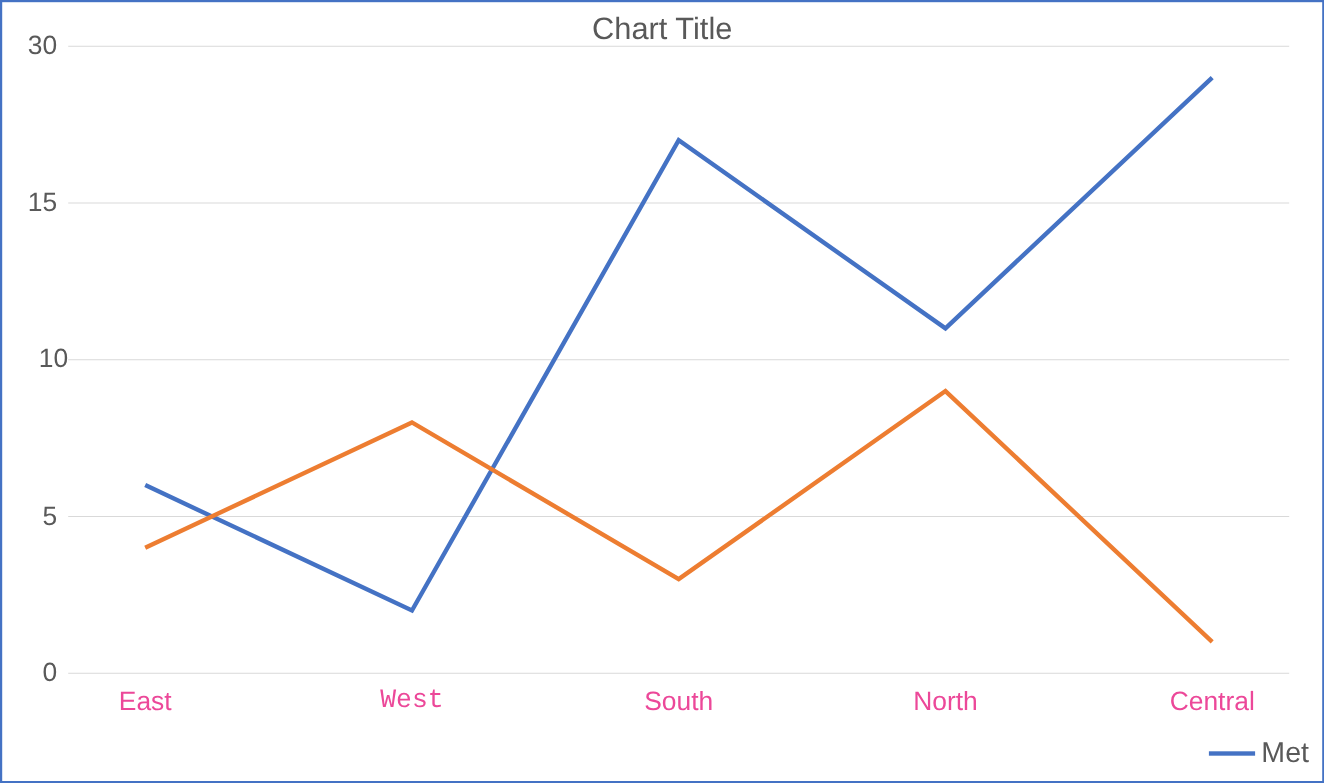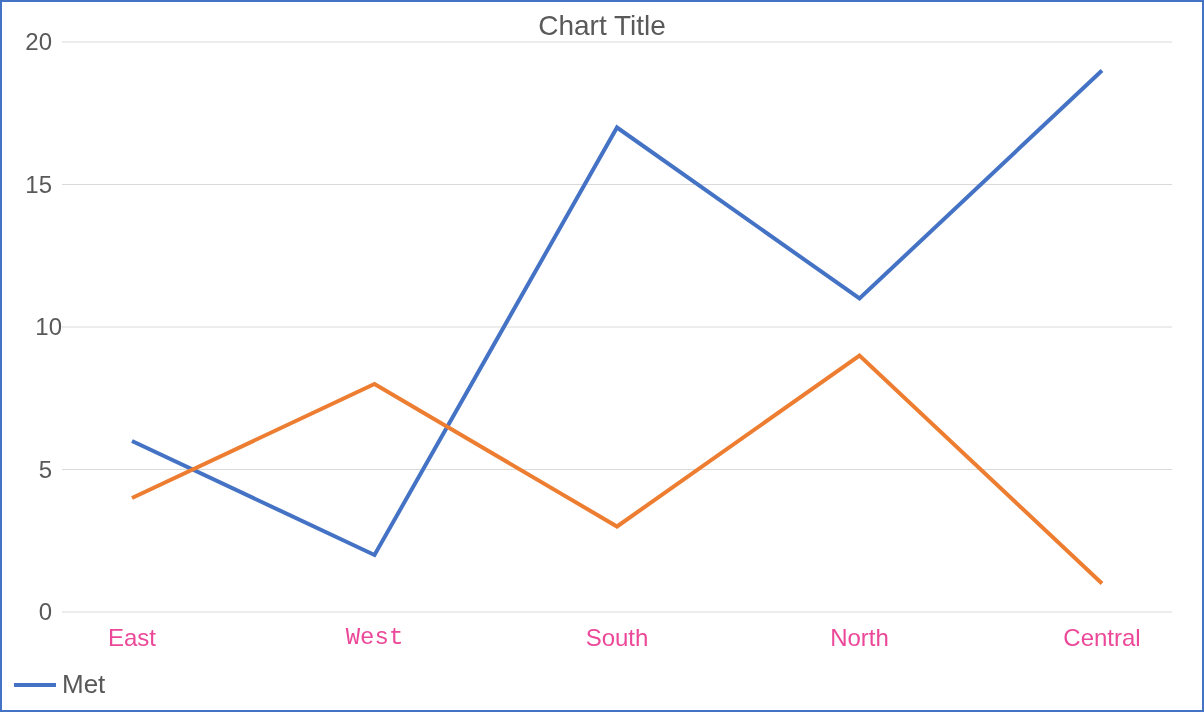--- a/index.html
+++ b/index.html
@@ -61,21 +61,21 @@
     font-size: 24px;
     color: #ec4899;
     text-align: center;
     transform: translateX(-50%);
   }
   .legend {
     position: absolute;
     bottom: 10px;
     left: 0;
     width: 100%;
-    text-align: left;
+    text-align: right;
     font-size: 26px;
     color: #595959;
   }
   .legend-item {
     display: inline-flex;
     align-items: center;
     margin: 0 12px;
   }
   .legend-swatch {
     display: inline-block;
@@ -105,21 +105,21 @@
           <polyline points="70,456 312.5,342 555,484.5 797.5,313.5 1040,541.5" class="series-line" stroke="#ED7D31"></polyline>
         </g>
     </svg>
   </div>
 
   <div id="y-axis-labels">
       <div class="y-tick-label" style="left: 10px; top: 610px;">0</div>
       <div class="y-tick-label" style="left: 10px; top: 467.5px;">5</div>
       <div class="y-tick-label" style="left: 20px; top: 325px;">10</div>
       <div class="y-tick-label" style="left: 10px; top: 182.5px;">15</div>
-      <div class="y-tick-label" style="left: 10px; top: 40px;">20</div>
+      <div class="y-tick-label" style="left: 10px; top: 40px;">30</div>
     </div>
   <div id="x-axis-labels">
       <div class="x-tick-label" style="left: 130px; top: 622px;">East</div>
       <div class="x-tick-label" style="left: 372.5px; top: 622px; font-family: Liberation Mono, monospace;">West</div>
       <div class="x-tick-label" style="left: 615px; top: 622px;">South</div>
       <div class="x-tick-label" style="left: 857.5px; top: 622px;">North</div>
       <div class="x-tick-label" style="left: 1100px; top: 622px;">Central</div>
     </div>
 
   <div class="legend">

